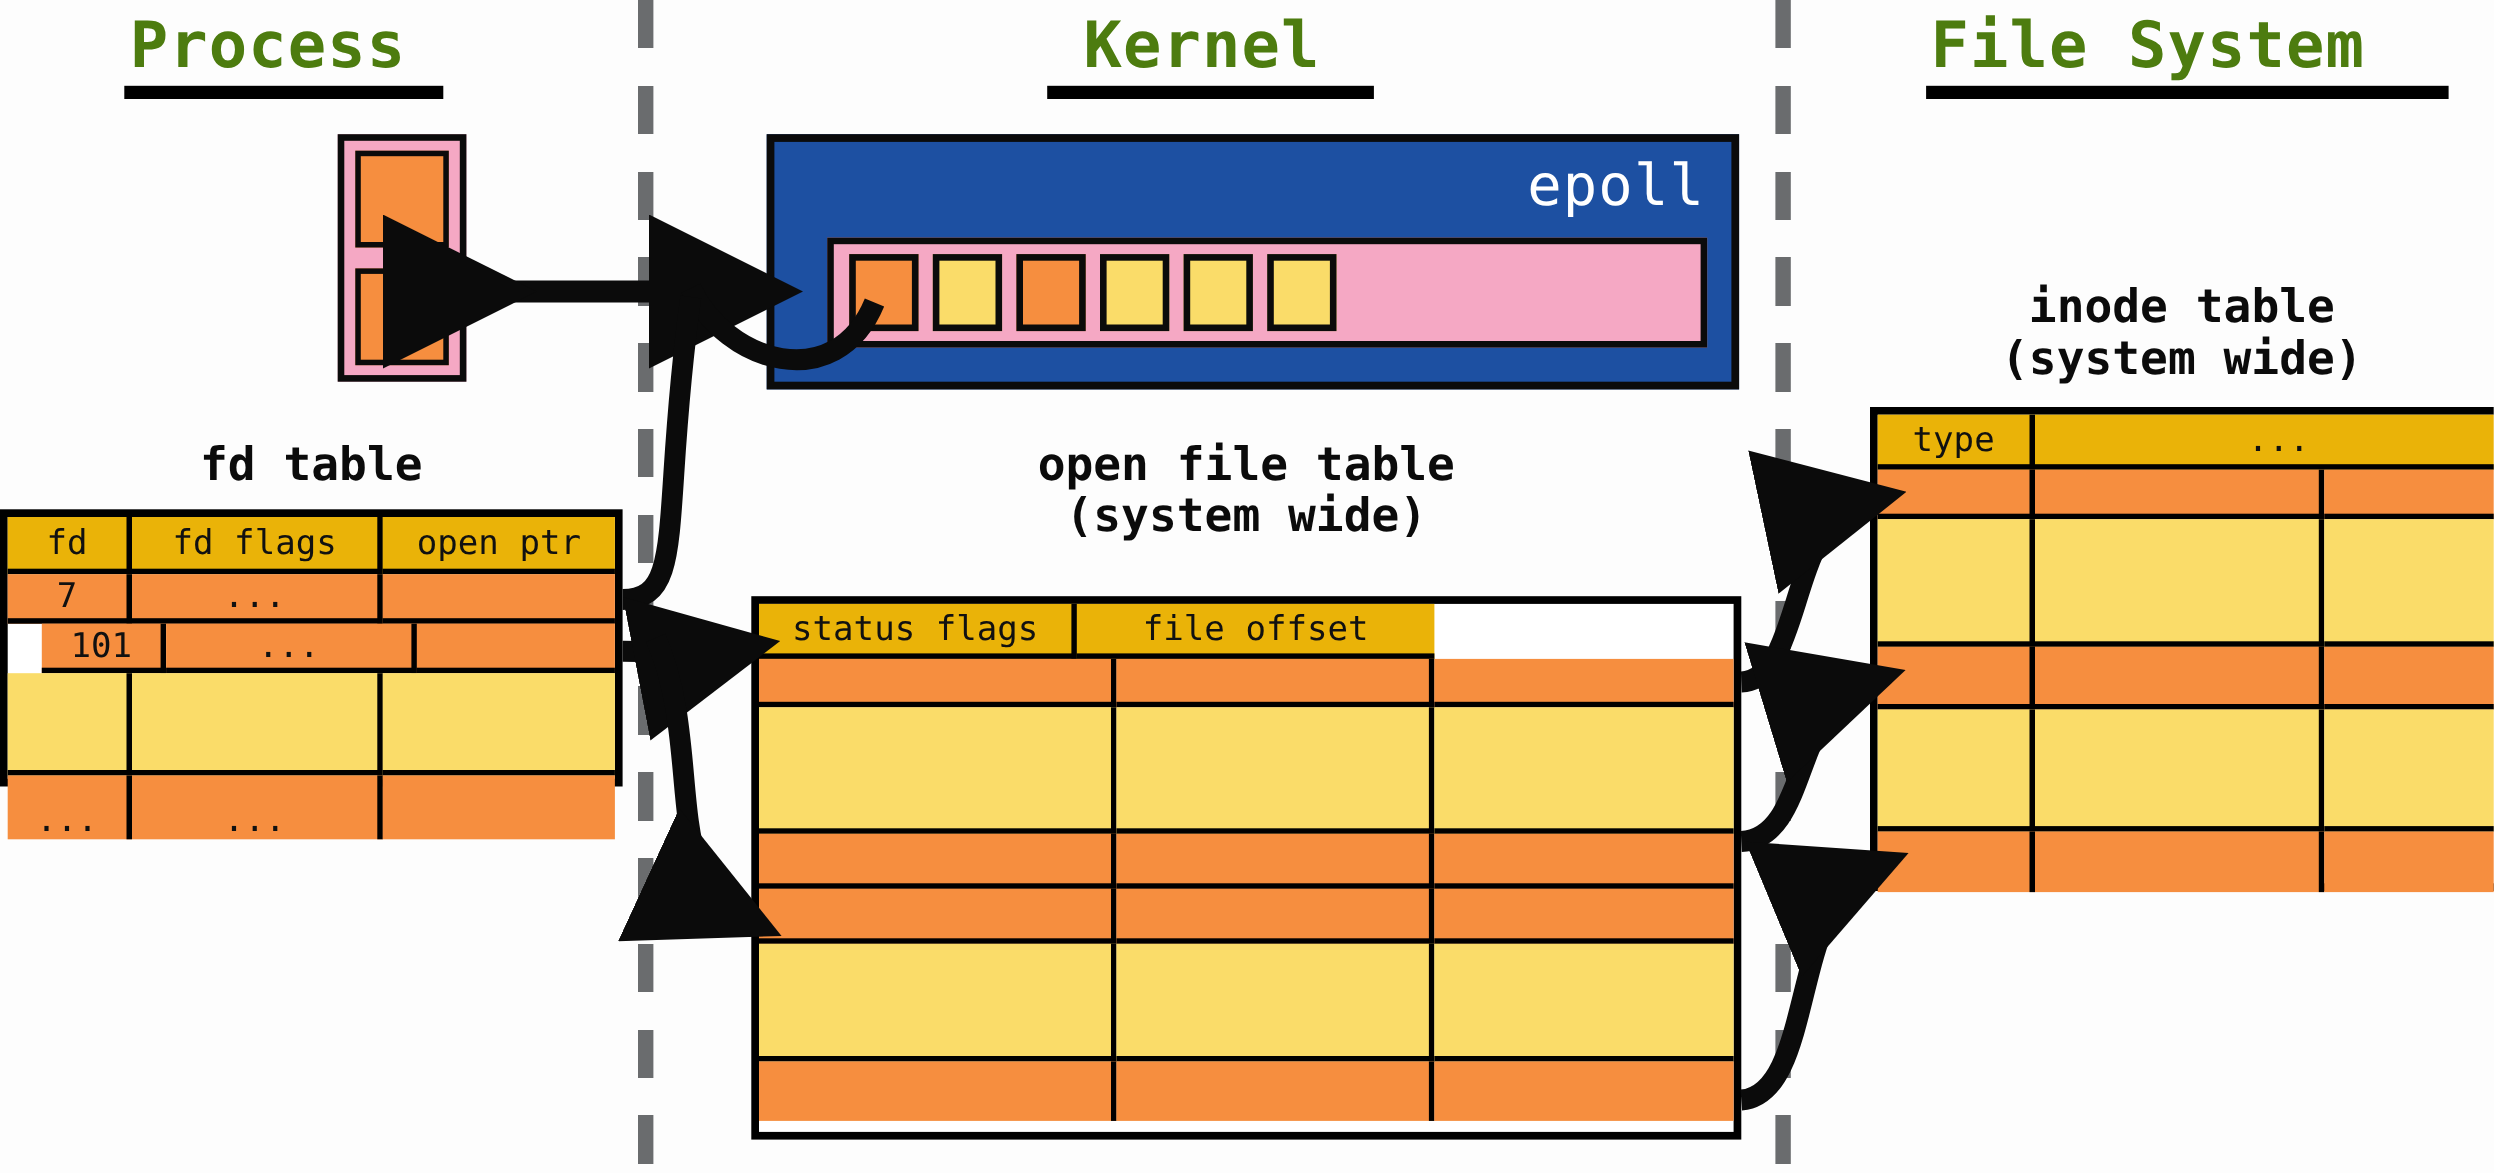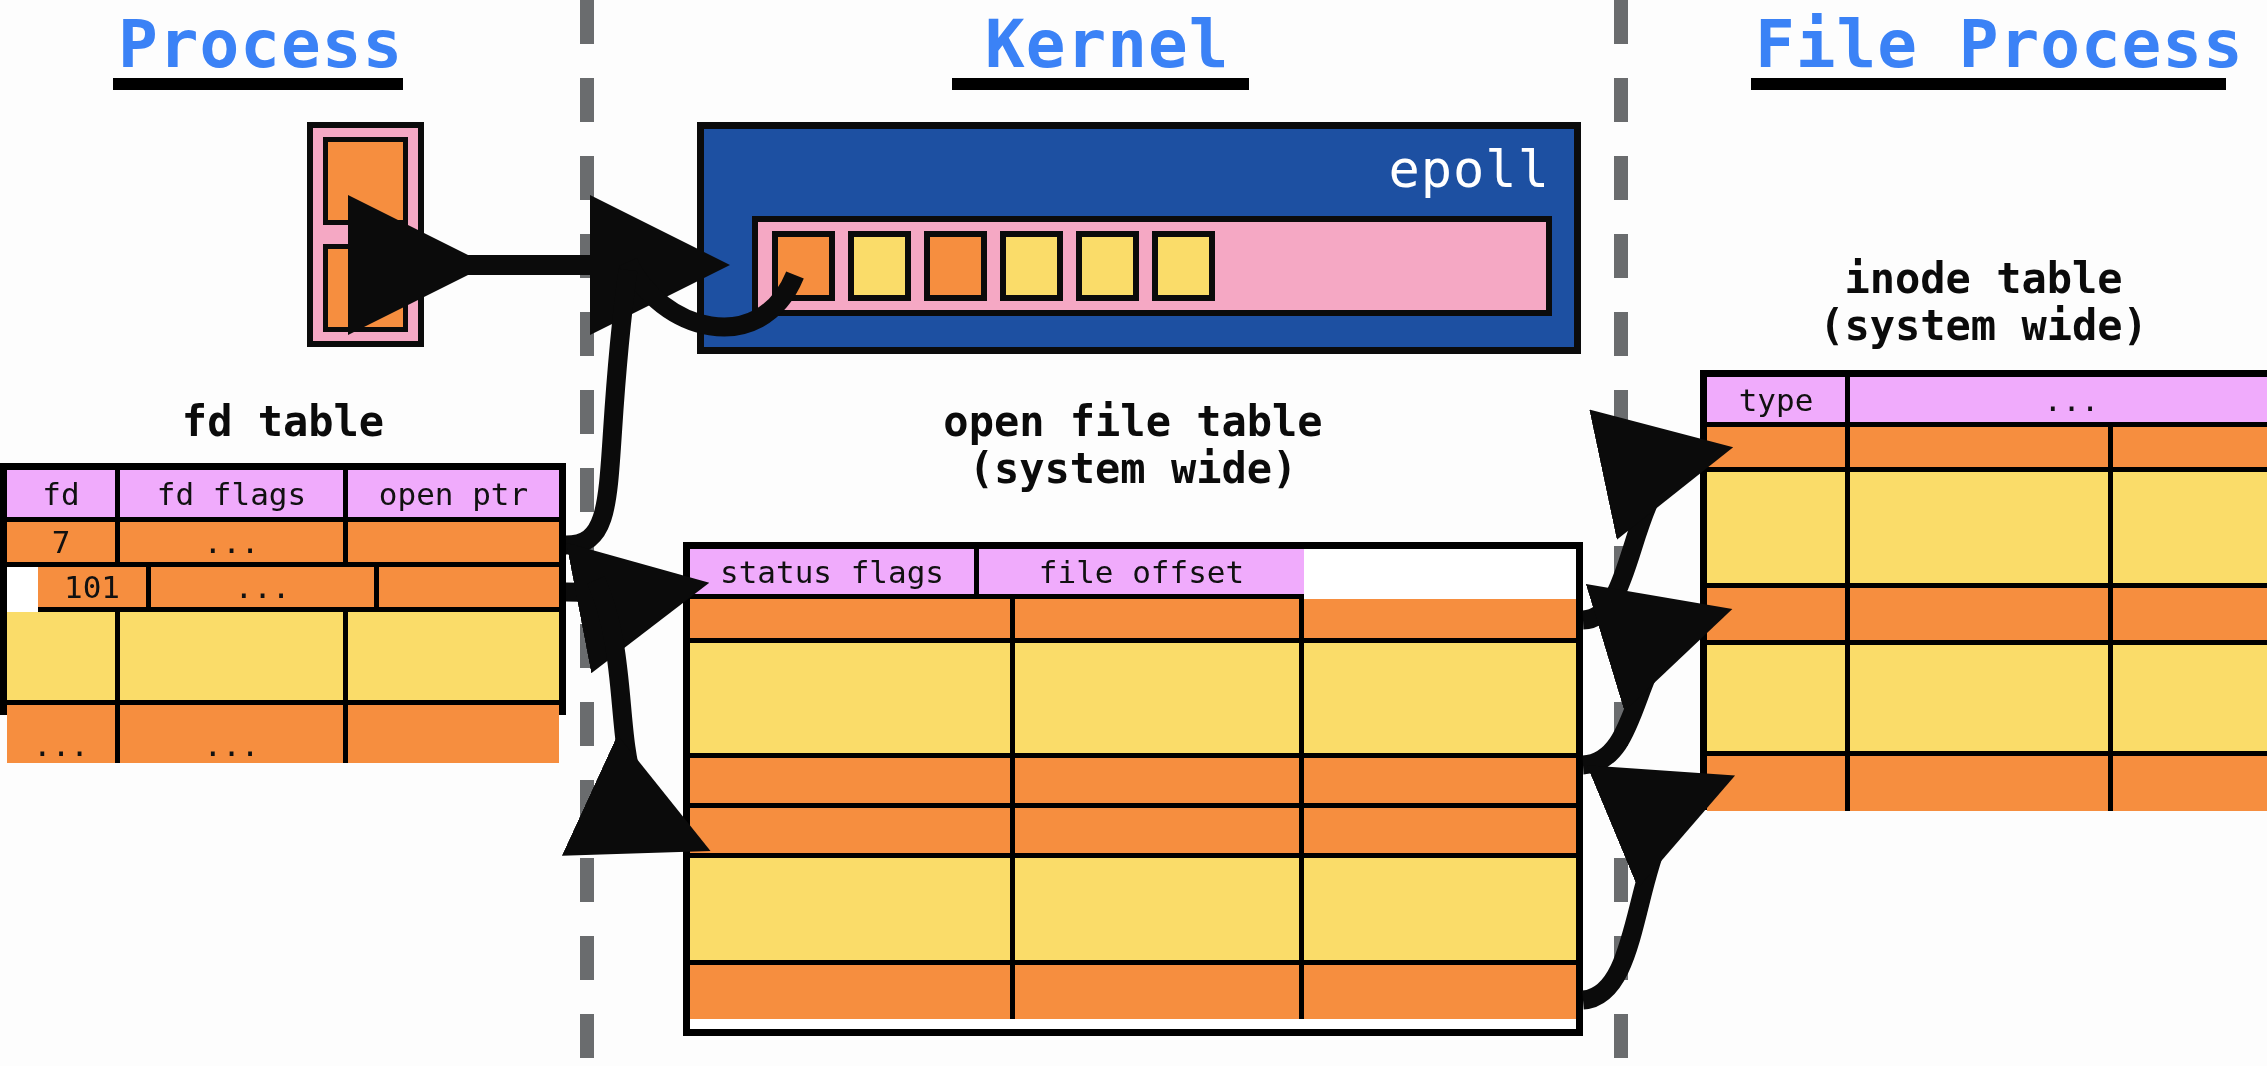--- a/index.html
+++ b/index.html
@@ -7,44 +7,44 @@
        font-family:"DejaVu Sans Mono","Liberation Mono",monospace;}
 
   .layer{position:absolute;left:0;top:0;width:2267px;height:1066px;}
   svg.layer{pointer-events:none;}
 
   
   .section-title{
     position:absolute;
     font-family:"DejaVu Sans Mono","Liberation Mono",monospace;
     font-weight:bold;
-    font-size:66px;
+    font-size:58px;
     letter-spacing:1px;
-    color:#3b82f6;
+    color:#4d7c0f;
     white-space:nowrap;
     line-height:1;
   }
   .section-rule{position:absolute;background:#000;height:12px;}
 
   
   .tbl{position:absolute;border:7px solid #000;background:#fff;box-sizing:border-box;}
   .tbl .row{display:flex;width:100%;box-sizing:border-box;}
   .tbl .cell{
     box-sizing:border-box;
     border-right:5px solid #000;
     border-bottom:5px solid #000;
     display:flex;align-items:center;justify-content:center;
     font-size:31px;
     color:#111;
     overflow:hidden;
     white-space:nowrap;
   }
   .tbl .cell:last-child{border-right:none;}
   .tbl .row:last-child .cell{border-bottom:none;}
-  .hdr .cell{background:#f0abfc;}
+  .hdr .cell{background:#eab308;}
   .c-orange{background:#f68e3f;}
   .c-yellow{background:#fadc69;}
   .c-white{background:#ffffff;}
 
   
   .tbl-caption{
     position:absolute;
     font-family:"DejaVu Sans Mono","Liberation Mono",monospace;
     font-weight:bold;font-size:42px;color:#0b0b0b;
     text-align:center;white-space:nowrap;line-height:1.12;
@@ -89,21 +89,21 @@
 
 <div class="divider" style="left:580px;"></div>
 <div class="divider" style="left:1614px;"></div>
 
 <div class="section-title" style="left:118px; top:12px;">Process</div>
 <div class="section-rule" style="left:113px; top:78px; width:290px;"></div>
 
 <div class="section-title" style="left:985px; top:12px;">Kernel</div>
 <div class="section-rule" style="left:952px; top:78px; width:297px;"></div>
 
-<div class="section-title" style="left:1755px; top:12px;">File Process</div>
+<div class="section-title" style="left:1755px; top:12px;">File System</div>
 <div class="section-rule" style="left:1751px; top:78px; width:475px;"></div>
 
 <div id="process-box">
   <div class="pcell"></div>
   <div class="pcell"></div>
 </div>
 
 <div id="epoll-panel">
   <div id="epoll-label">epoll</div>
   <div id="epoll-strip">

